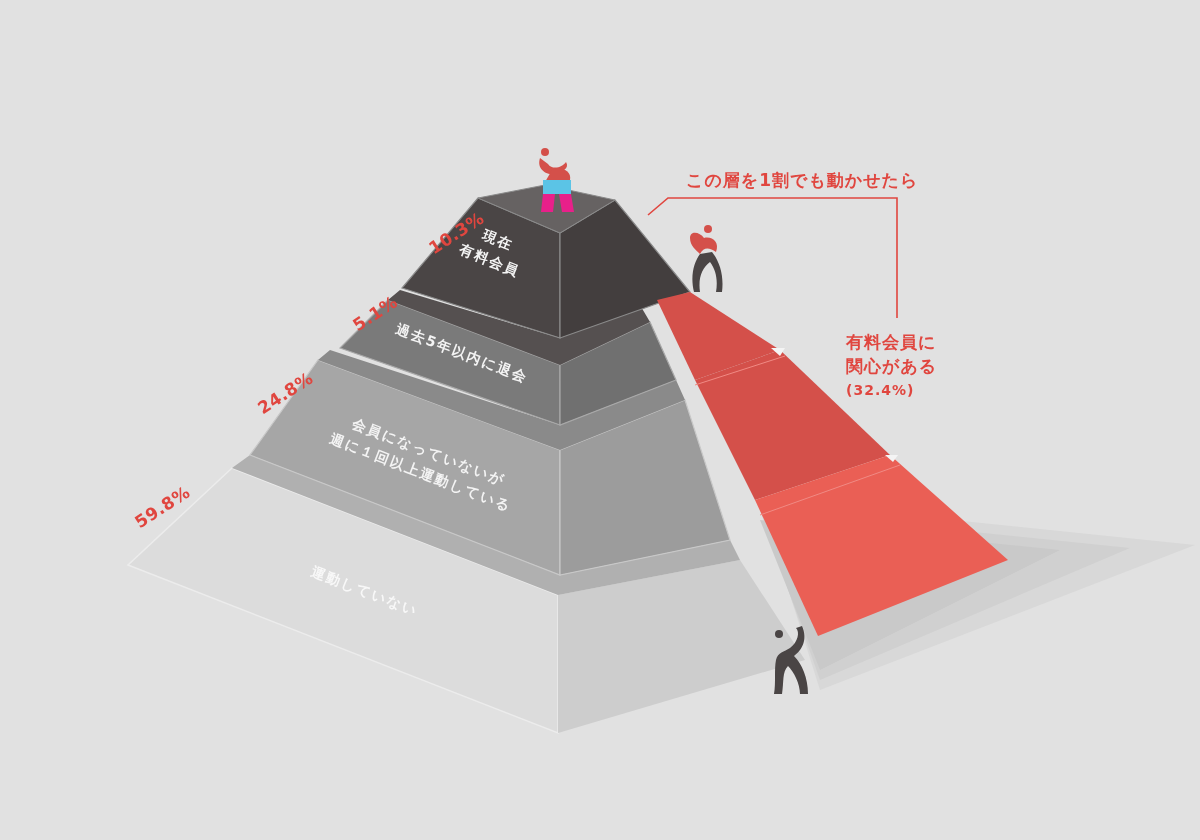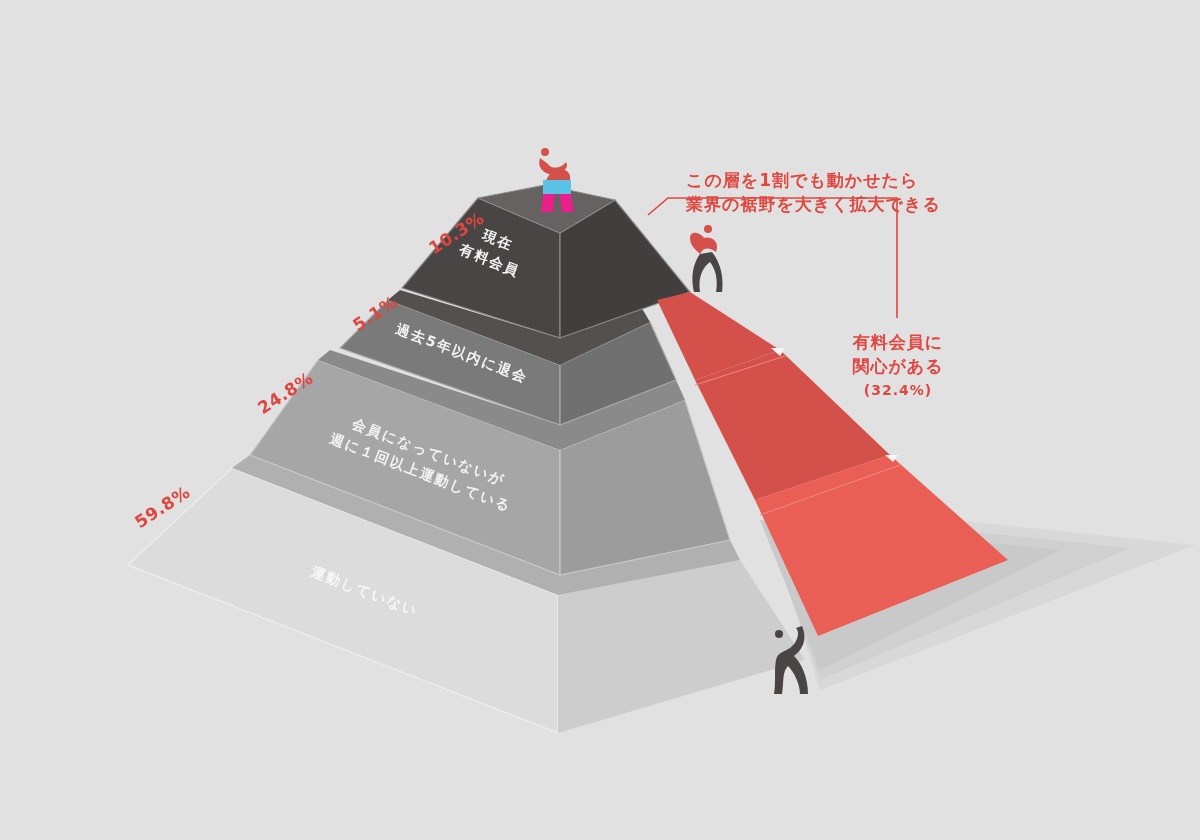--- a/index.html
+++ b/index.html
@@ -112,21 +112,20 @@
   <div class="lbl layer-text" style="left:328px; top:440px; transform: rotate(21deg);">
     <div>会員になっていないが</div>
     <div>週に１回以上運動している</div>
   </div>
   <div class="lbl layer-text" style="left:308px; top:580px; transform: rotate(21deg); color:#f8f8f8;">
     <div>運動していない</div>
   </div>
 
   <div class="lbl note" style="left:680px; top:168px;margin-left:6px;">
     <div>この層を1割でも動かせたら</div>
-    <div>業界の裾野を大きく拡大できる</div>
   </div>
 
-  <div class="lbl note" style="left:846px; top:330px; text-align:center; width:104px;">
+  <div class="lbl note" style="left:846px; top:330px; width:104px;">
     <div>有料会員に</div>
     <div>関心がある</div>
     <div class="note-sub">(32.4%)</div>
   </div>
 </div>
 
 </body></html>

